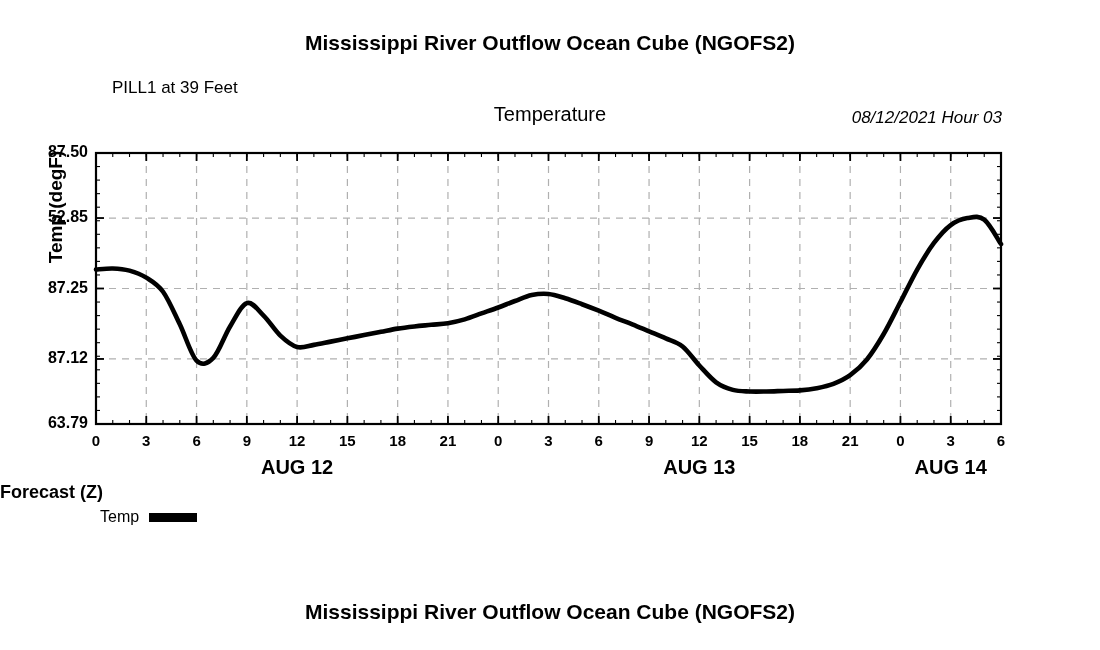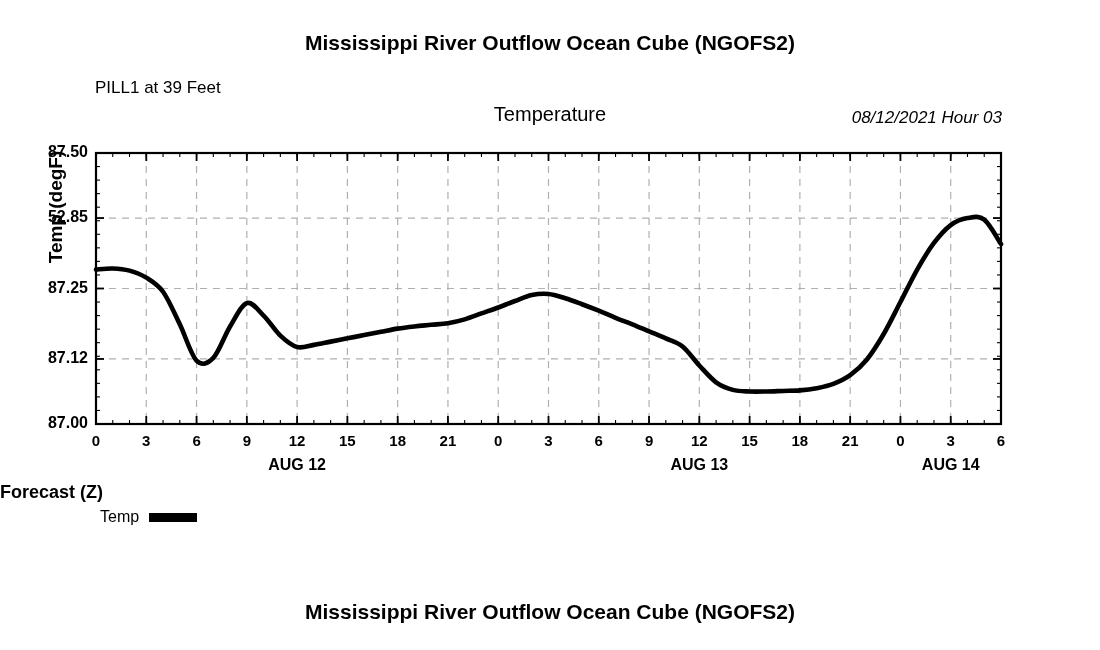--- a/index.html
+++ b/index.html
@@ -28,21 +28,21 @@
     text-align: center;
     font-size: 21px;
     font-weight: bold;
     letter-spacing: 0px;
   }
   #title-top { top: 31px; }
   #title-bottom { top: 600px; }
 
   .hdr-left {
     position: absolute;
-    left: 95px;
+    left: 112px;
     font-size: 17px;
     font-weight: normal;
     white-space: pre;
   }
   #hdr-station { top: 78px; }
   #hdr-coords  { top: 107px; }
 
   #hdr-subtitle {
     position: absolute;
     left: 0;
@@ -104,21 +104,21 @@
     position: absolute;
     top: 432px;
     font-size: 15px;
     font-weight: bold;
     transform: translateX(-50%);
     white-space: nowrap;
   }
   .daylabel {
     position: absolute;
     top: 456px;
-    font-size: 16px;
+    font-size: 20px;
     font-weight: bold;
     transform: translateX(-50%);
     white-space: nowrap;
   }
   #xaxis-title {
     position: absolute;
     left: 0;
     top: 482px;
     width: 1100px;
     text-align: left;
@@ -393,21 +393,21 @@
     </svg>
   </div>
 
   <div class="ylabel-rot">Temp (degF)</div>
 
   <div id="ytick-col">
       <div class="ytick" style="top: 143px;">87.50</div>
       <div class="ytick" style="top: 208.04px;">52.85</div>
       <div class="ytick" style="top: 278.5px;">87.25</div>
       <div class="ytick" style="top: 348.96px;">87.12</div>
-      <div class="ytick" style="top: 414px;">87.00</div>
+      <div class="ytick" style="top: 414px;">63.79</div>
     </div>
   <div id="xtick-row">
       <div class="xtick" style="left: 96px;">0</div>
       <div class="xtick" style="left: 146.278px;">3</div>
       <div class="xtick" style="left: 196.556px;">6</div>
       <div class="xtick" style="left: 246.833px;">9</div>
       <div class="xtick" style="left: 297.111px;">12</div>
       <div class="xtick" style="left: 347.389px;">15</div>
       <div class="xtick" style="left: 397.667px;">18</div>
       <div class="xtick" style="left: 447.944px;">21</div>

